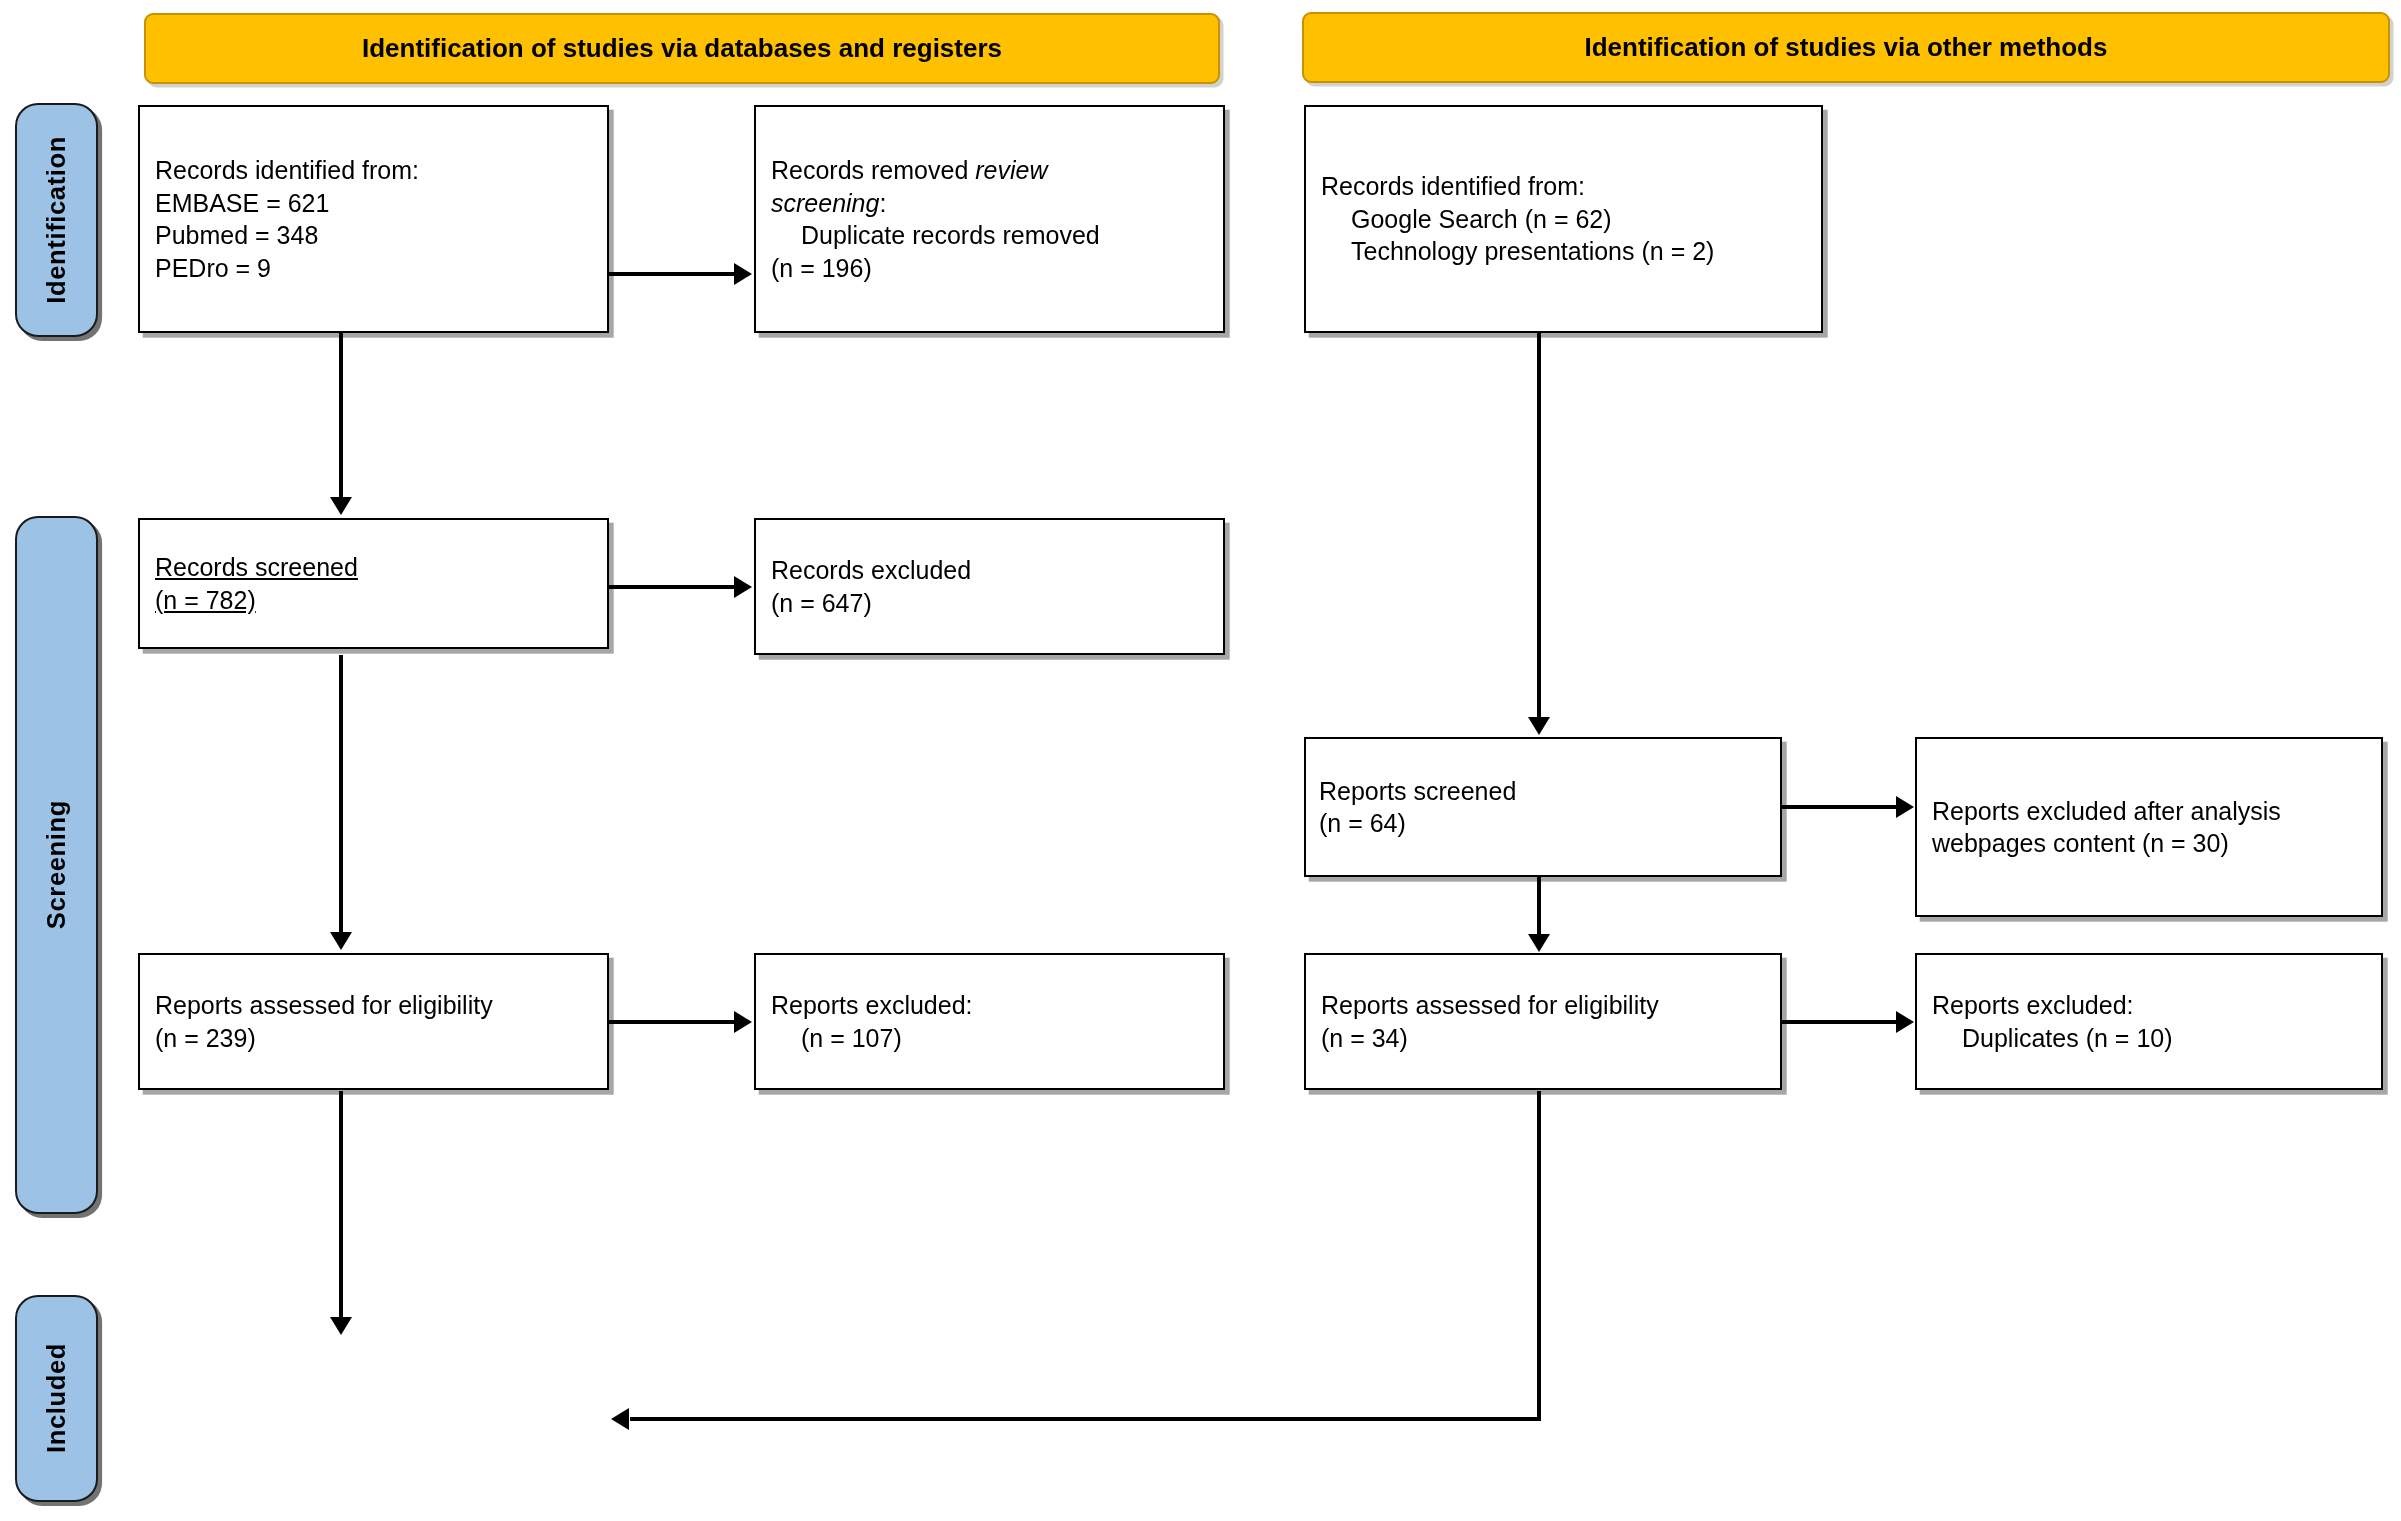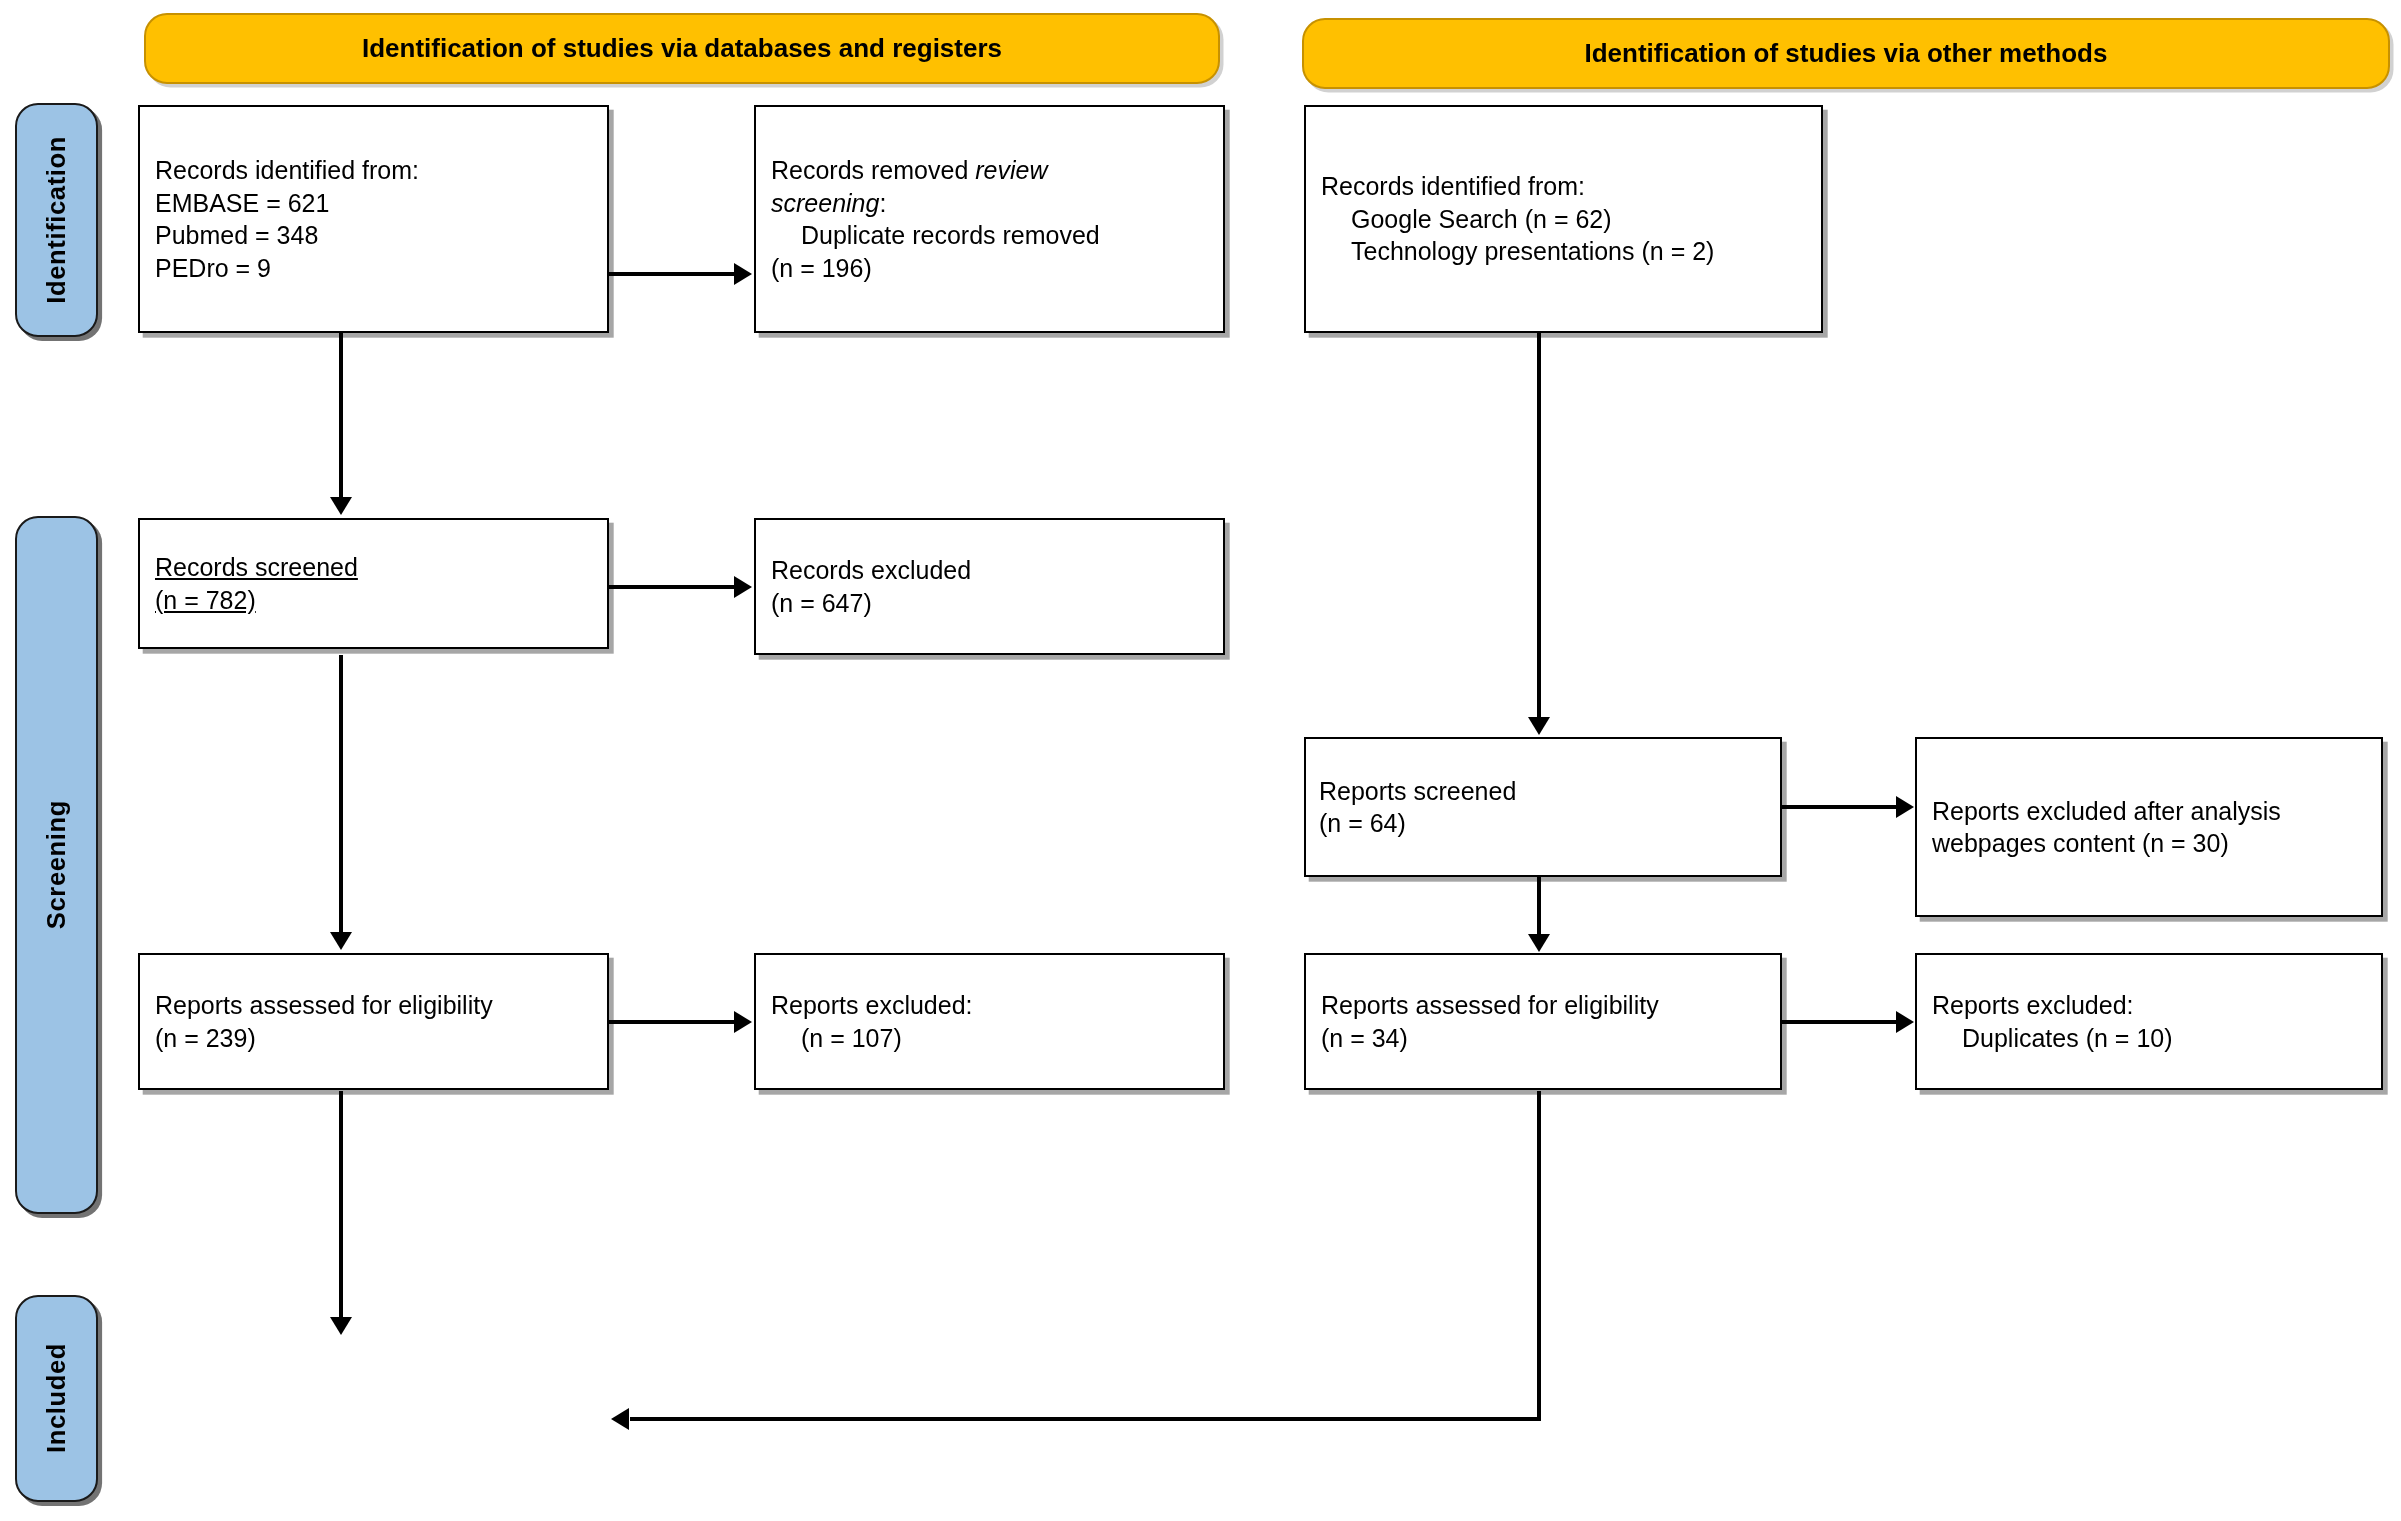--- a/index.html
+++ b/index.html
@@ -23,21 +23,21 @@
     letter-spacing:0.6px;
     color:#000;
     white-space:nowrap;
   }
 
   
   .banner{
     position:absolute;
     background:#FFC000;
     border:2.3px solid #C79100;
-    border-radius:23px;
+    border-radius:9px;
     box-shadow:3.5px 3.5px 0 rgba(0,0,0,0.18);
     display:flex;align-items:center;justify-content:center;
     font-weight:bold;font-size:26px;color:#000;
   }
 
   
   .box{
     position:absolute;
     background:#fff;
     border:2.9px solid #000;
@@ -71,21 +71,21 @@
   <div class="pill" style="left:14.5px;top:516px;width:79px;height:694px;">
     <span>Screening</span>
   </div>
   <div class="pill" style="left:14.5px;top:1295px;width:79px;height:203px;">
     <span>Included</span>
   </div>
 
   <div class="banner" style="left:144px;top:12.8px;width:1072px;height:67px;">
     <span>Identification of studies via databases and registers</span>
   </div>
-  <div class="banner" style="left:1302px;top:18px;width:1084px;height:67px;">
+  <div class="banner" style="left:1302px;top:12px;width:1084px;height:67px;">
     <span>Identification of studies via other methods</span>
   </div>
 
   <div class="box" style="left:138px;top:105px;width:471px;height:228px;">
     <div class="txt">
       <span>Records identified from:</span><br>
       <span>EMBASE = 621</span><br>
       <span>Pubmed = 348</span><br>
       <span>PEDro = 9</span>
     </div>

